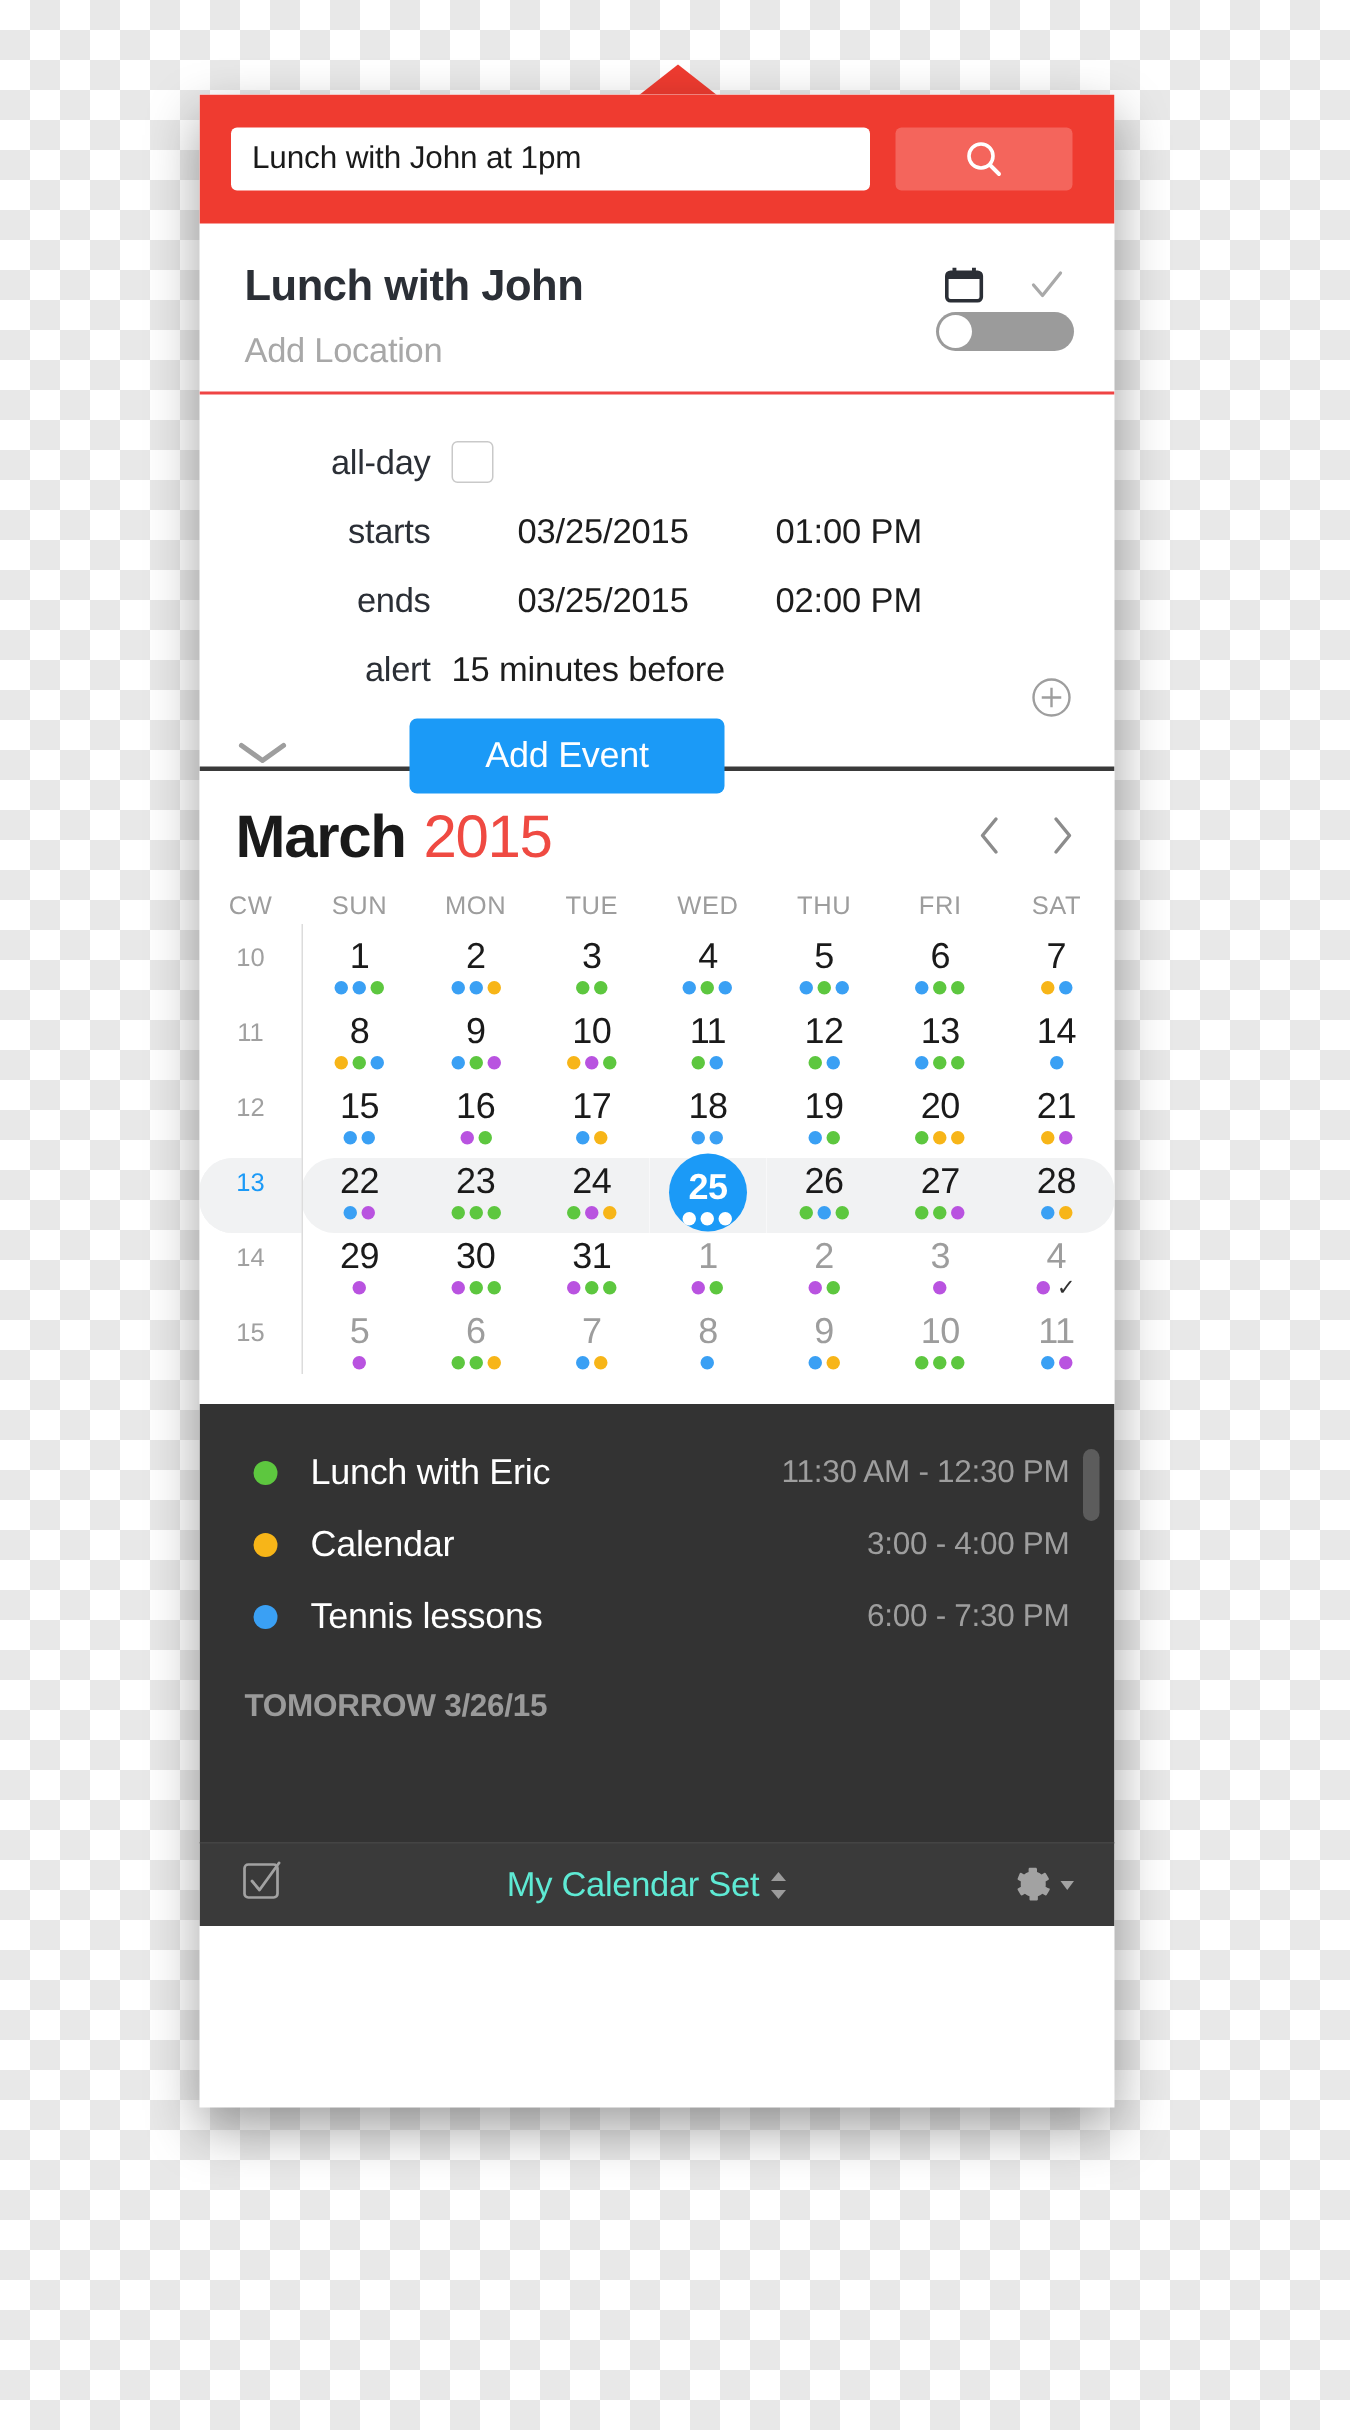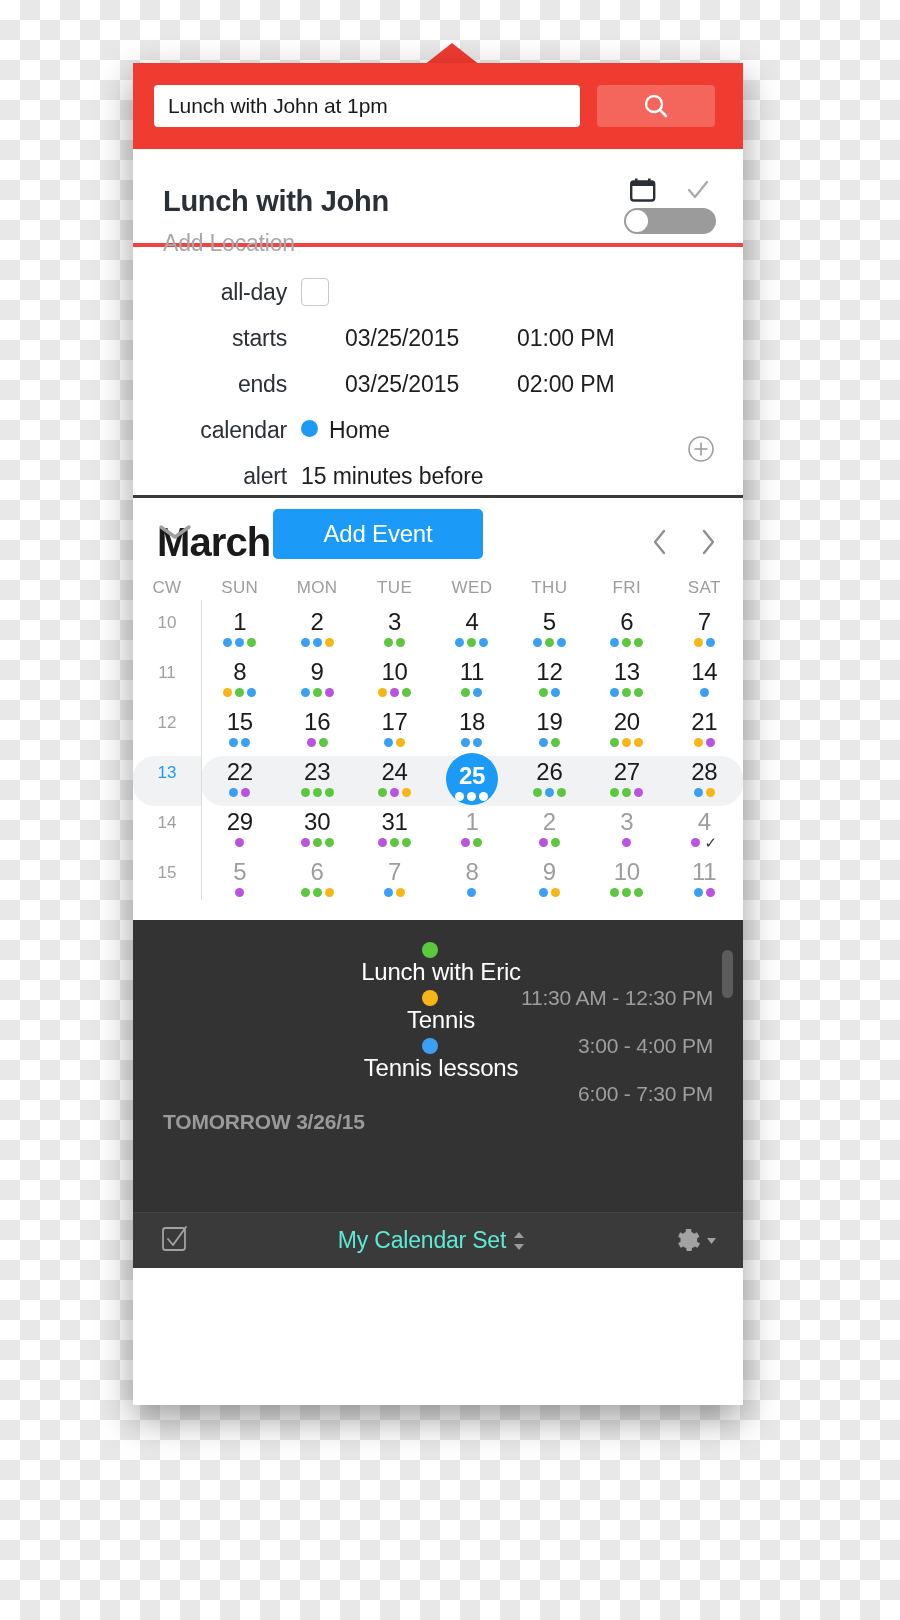--- a/index.html
+++ b/index.html
@@ -72,24 +72,24 @@
     border-radius: 4px;
     background: #f4655c;
     display: flex;
     align-items: center;
     justify-content: center;
   }
   .search-button svg { display:block; }
 
   
   .event-head {
-    padding: 32px 24px 18px 30px;
-    border-bottom: 4px solid #ef4444;
+    padding: 22px 24px 18px 30px;
+    border-bottom: 2px solid #ef4444;
     position: relative;
-    height: 98px;
+    height: 114px;
     box-sizing: border-box;
   }
   .event-title {
     font-size: 29px;
     font-weight: bold;
     color: #2b2f36;
     letter-spacing: -0.3px;
     line-height: 1.0;
     margin: 6px 0 0 0;
   }
@@ -313,21 +313,20 @@
     color: #2e9af5;
     padding: 0 0 6px 30px;
     letter-spacing: -0.2px;
   }
   .agenda-section-title.muted { color: #9a9a9a; padding-top: 24px; }
   .agenda-row {
     display: flex;
     align-items: center;
     padding: 0 30px 0 36px;
     height: 48px;
-    flex-direction: column;
   }
   .agenda-dot {
     width: 16px; height: 16px;
     border-radius: 50%;
     margin-right: 22px;
     flex: 0 0 auto;
   }
   .agenda-title {
     font-size: 24px;
     color: #ffffff;
@@ -425,26 +424,20 @@
       <div class="form-value val-date">03/25/2015</div>
       <div class="form-value val-time">01:00 PM</div>
     </div>
 
     <div class="form-row">
       <div class="form-label">ends</div>
       <div class="form-value val-date">03/25/2015</div>
       <div class="form-value val-time">02:00 PM</div>
     </div>
 
-    <div class="form-row">
-      <div class="form-label">calendar</div>
-      <div class="form-value">
-        <span class="cal-dot" id="calendar-color-dot" style="background: rgb(27, 154, 247);"></span><span>Home</span>
-      </div>
-    </div>
 
     <div class="form-row">
       <div class="form-label">alert</div>
       <div class="form-value">15 minutes before</div>
     </div>
 
     <div class="plus-icon">
       <svg width="28" height="28" viewBox="0 0 28 28">
         <circle cx="14" cy="14" r="12" fill="none" stroke="#9e9e9e" stroke-width="1.6"></circle>
         <line x1="14" y1="7.5" x2="14" y2="20.5" stroke="#9e9e9e" stroke-width="1.6"></line>
@@ -929,21 +922,21 @@
 
   <div class="agenda">
     <div id="agenda-list">
         <div class="agenda-row">
           <div class="agenda-dot" style="background: rgb(93, 199, 63);"></div>
           <div class="agenda-title">Lunch with Eric</div>
           <div class="agenda-time">11:30 AM - 12:30 PM</div>
         </div>
         <div class="agenda-row">
           <div class="agenda-dot" style="background: rgb(247, 181, 24);"></div>
-          <div class="agenda-title">Tennis</div>
+          <div class="agenda-title">Calendar</div>
           <div class="agenda-time">3:00 - 4:00 PM</div>
         </div>
         <div class="agenda-row">
           <div class="agenda-dot" style="background: rgb(58, 160, 244);"></div>
           <div class="agenda-title">Tennis lessons</div>
           <div class="agenda-time">6:00 - 7:30 PM</div>
         </div>
       </div>
     <div class="agenda-section-title muted">TOMORROW 3/26/15</div>
     <div class="scrollbar"></div>

